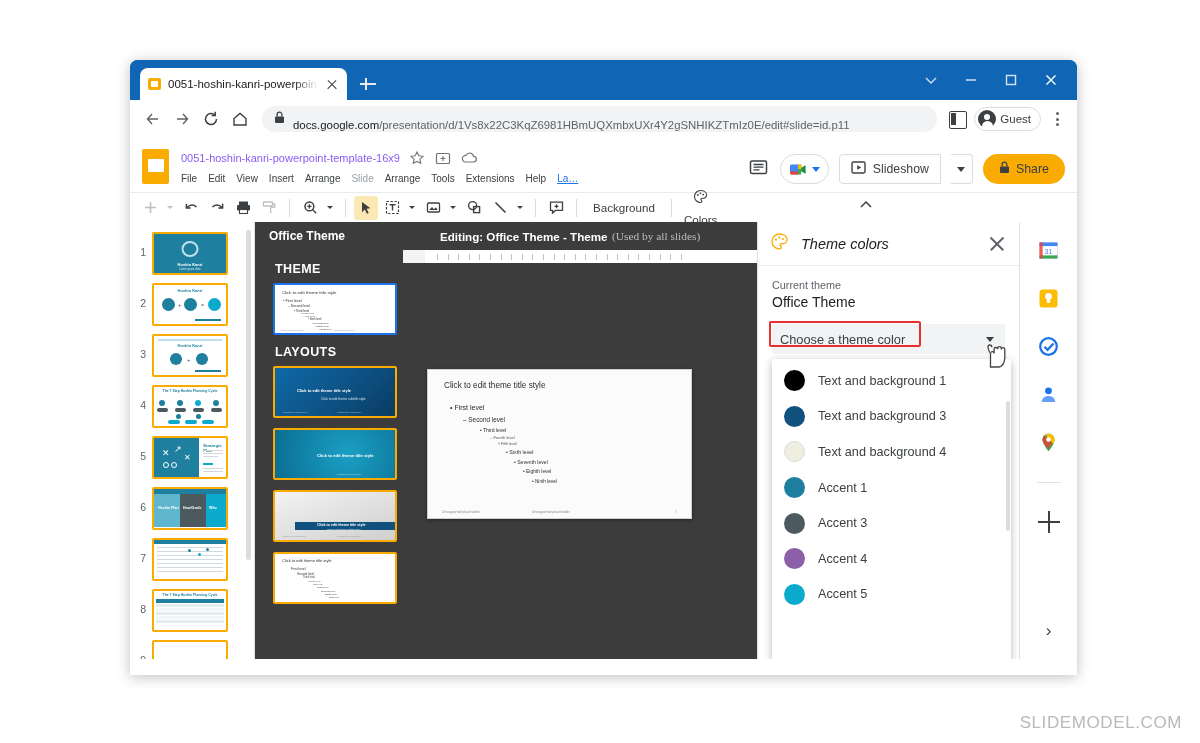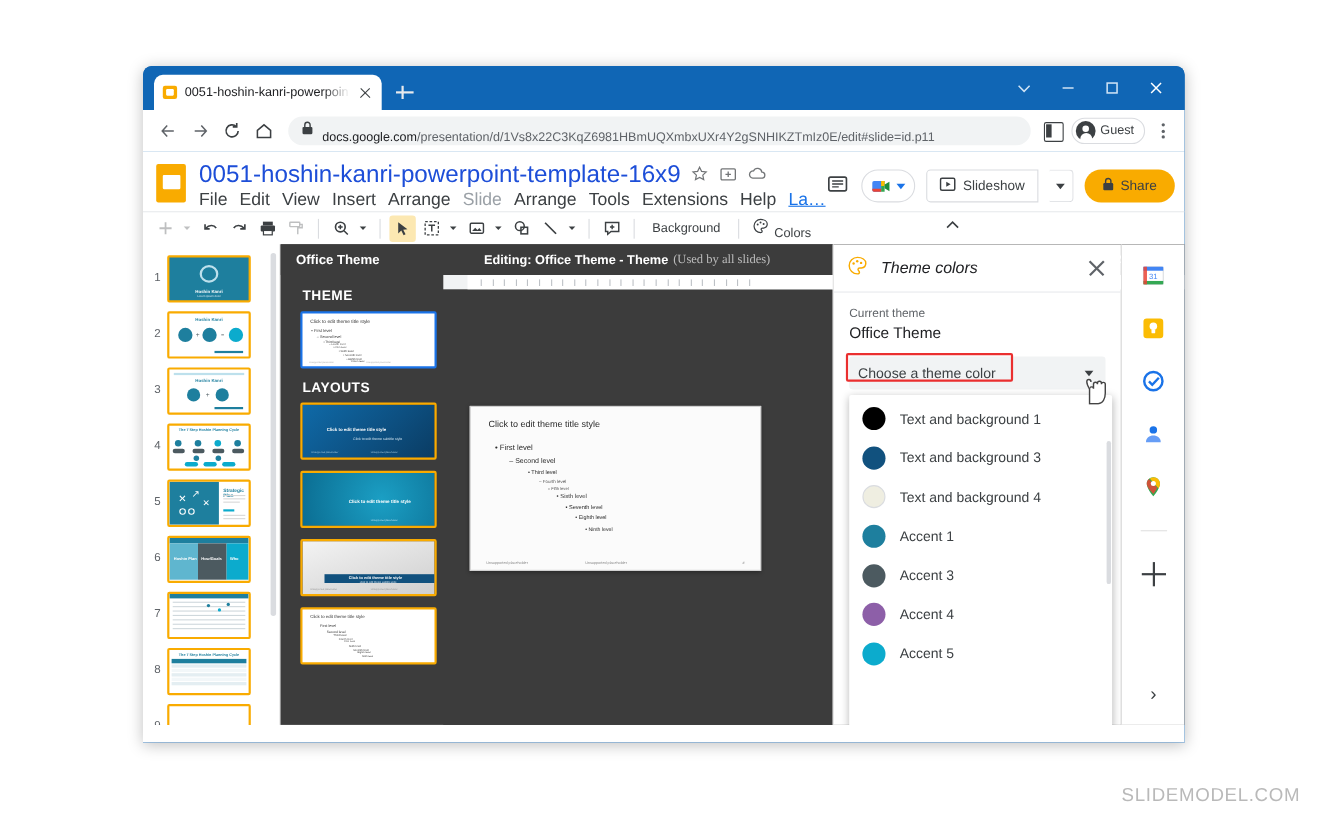--- a/index.html
+++ b/index.html
@@ -96,24 +96,24 @@
   .app { background:#fff; height:537px; position:relative; overflow:hidden; }
   .app-header{ display:flex; padding:8px 10px 0 12px; height:54px; }
   .slides-logo{
     width:27px; height:35px; background:#f9ab00; border-radius:2px; position:relative; flex:0 0 auto;
     margin-top:3px;
   }
   .slides-logo::after{ content:""; position:absolute; left:5.5px; top:10px; width:16px; height:13px;
     background:#fff; border-radius:1px;}
   .title-block{ margin-left:12px; flex:1 1 auto; }
   .doc-title-row{ display:flex; align-items:center; gap:9px; height:24px;}
-  .doc-title{ font-size:22px; color:#1d4ed8; }
+  .doc-title{ font-size:11px; color:#8b5cf6; }
   .ttl-ic{ width:17px; height:17px; position:relative; cursor:pointer; opacity:.72;}
   .menus{ display:flex; gap:11px; margin-top:3px; }
-  .menus span{ font-size:16px; color:#3c4043; cursor:pointer; }
+  .menus span{ font-size:10px; color:#3c4043; cursor:pointer; }
   .menus span.dim{ color:#9aa0a6; }
   .menus span.lang{ color:#1a73e8; text-decoration:underline; }
   .hdr-right{ display:flex; align-items:center; gap:10px; padding-right:2px; }
   .cmt-ic{ width:22px;height:22px; position:relative; cursor:pointer;}
   .meet-pill{
     height:30px; border:1px solid #dadce0; border-radius:15px; display:flex;
     align-items:center; gap:4px; padding:0 8px; cursor:pointer;
   }
   .meet-ic{ width:19px; height:15px; position:relative; }
   .slideshow-btn{
@@ -137,21 +137,21 @@
   .tb{ width:24px; height:24px; position:relative; cursor:pointer; border-radius:3px;
        display:flex; align-items:center; justify-content:center; flex:0 0 auto;}
   .tb.sel{ background:#fce8b2; }
   .tb.dis{ opacity:.33; cursor:default; }
   .caret{ width:13px; height:24px; position:relative; cursor:pointer; flex:0 0 auto;}
   .caret::after{ content:""; position:absolute; left:3.4px; top:10.5px;
     border-left:3.2px solid transparent; border-right:3.2px solid transparent;
     border-top:3.8px solid #3c4043;}
   .tb-sep{ width:1px; height:18px; background:#dadce0; margin:0 6px; flex:0 0 auto;}
   .tb-text{ font-size:11.6px; color:#3c4043; padding:0 8px; cursor:pointer; white-space:nowrap;}
-  .tb-colors{ display:flex; align-items:flex-end; gap:5px; cursor:pointer; padding:0 4px;}
+  .tb-colors{ display:flex; align-items:center; gap:5px; cursor:pointer; padding:0 4px;flex-direction:column;}
   .tb-up{ position:absolute; right:196px; width:24px;height:24px; cursor:pointer;}
 
   
   .work{ display:flex; height:437px; position:relative; }
   .filmstrip{
     width:125px; background:#fff; position:relative; padding-top:6px;
     border-right:1px solid #e0e0e0; overflow:hidden;
   }
   .fs-item{ display:flex; gap:6px; padding:4px 4px 4px 3px; align-items:flex-start;}
   .fs-num{ width:13px; text-align:right; font-size:10.5px; color:#5f6368; padding-top:14px; flex:0 0 auto;}

